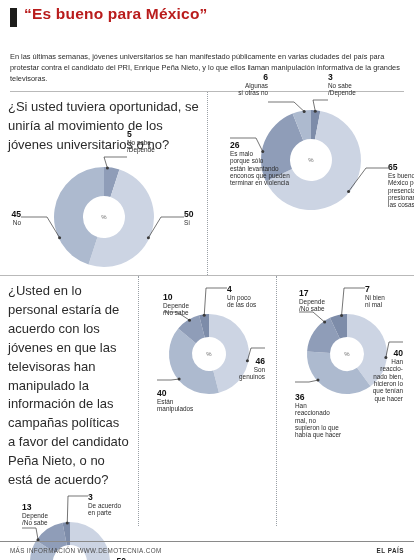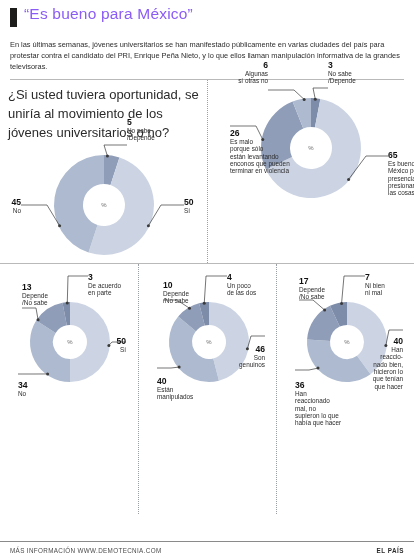--- a/index.html
+++ b/index.html
@@ -11,23 +11,23 @@
     color:#1a1a1a;
     overflow:hidden;
     position:relative;
   }
   .page { position:relative; width:414px; height:560px; padding:0; }
 
   
   .header { position:relative; padding:6px 10px 0 10px; }
   .title-row { display:flex; align-items:flex-start; }
   .black-bar { width:7px; height:19px; background:#1d1d1b; margin-right:7px; margin-top:2px; flex:0 0 auto; }
-  .title { font-size:15.5px; font-weight:normal; letter-spacing:.2px; line-height:1.05; color:#8b5cf6; }
+  .title { font-size:15.5px; font-weight:bold; letter-spacing:.2px; line-height:1.05; color:#b91c1c; }
   .standfirst {
-    margin:12px 10px 0 10px; padding-bottom:7px;
+    margin:24px 10px 0 10px; padding-bottom:7px;
     font-size:7.4px; line-height:1.5; color:#2b2b2b; text-align:left;
     border-bottom:1px solid #b9b9b9;
   }
 
   
   .row { display:flex; position:relative; }
   .row-top { height:184px; border-bottom:1px solid #b9b9b9; }
   .row-bottom { height:250px; }
   .cell { position:relative; padding:6px 8px 0 8px; }
   .cell + .cell { border-left:1px dotted #9aa0a6; }
@@ -142,20 +142,21 @@
               <text x="52" y="-2.7" text-anchor="end" font-size="6.4" fill="#2b2b2b">sí otras no</text>
             </g>
           </svg>
       </div>
     </div>
   </div>
 
   <div class="row row-bottom">
 
     <div class="cell">
+      <div class="q">¿Usted en lo personal estaría de acuerdo con los jóvenes en que las televisoras han manipulado la información de las campañas políticas a favor del candidato Peña Nieto, o no está de acuerdo?</div>
       <div class="chartwrap">
         <svg class="donut" id="svg3" width="124" height="128" viewBox="0 0 124 128">
             <path d="M62 32 A40 40 0 0 1 62 112 L62 89 A17 17 0 0 0 62 55 Z" fill="#ccd4e3"></path>
             <path d="M62 112 A40 40 0 0 1 28.226882979919395 50.56692820084014 L47.64642526646574 62.89094448535706 A17 17 0 0 0 62 89 Z" fill="#adbacf"></path>
             <path d="M28.226882979919395 50.56692820084014 A40 40 0 0 1 54.50474741657098 32.70850997085246 L58.81451765204267 55.3011167376123 A17 17 0 0 0 47.64642526646574 62.89094448535706 Z" fill="#8f9db8"></path>
             <path d="M54.50474741657098 32.70850997085246 A40 40 0 0 1 61.99999999999999 32 L62 55 A17 17 0 0 0 58.81451765204267 55.3011167376123 Z" fill="#7d8ca9"></path>
             <text x="62" y="74" text-anchor="middle" class="pctlabel">%</text>
             <g>
               <polyline points="100.85159322557809,75.39907396715867 104,72 118,72" fill="none" stroke="#3a3a3a" stroke-width="0.7"></polyline>
               <circle cx="100.85159322557809" cy="75.39907396715867" r="1.5" fill="#3a3a3a"></circle>

